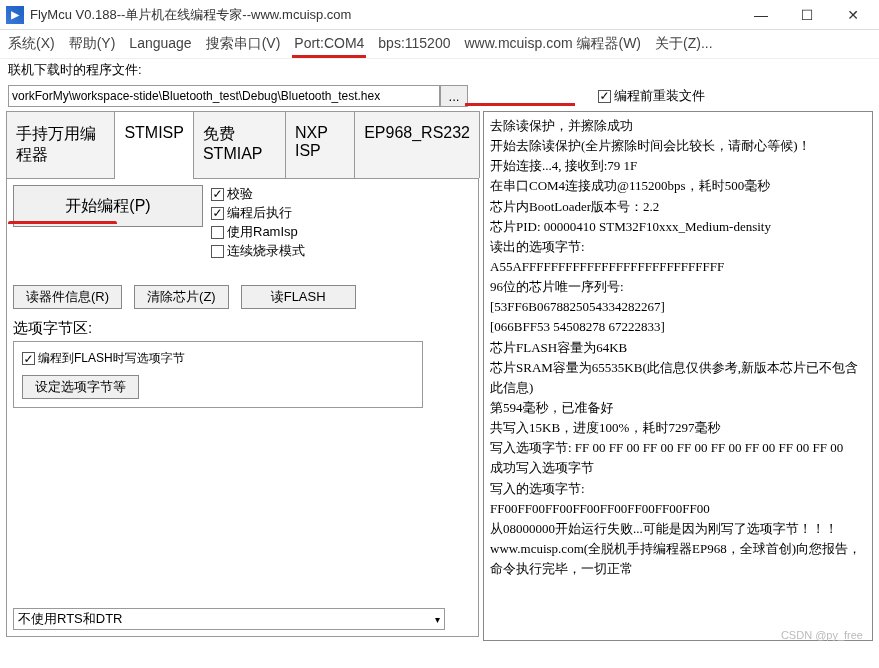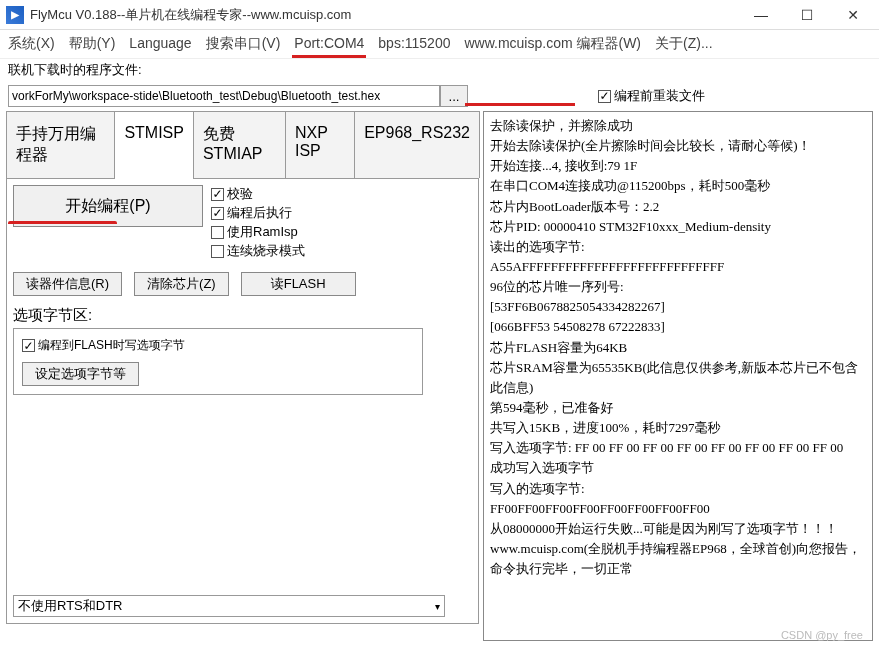--- a/index.html
+++ b/index.html
@@ -28,21 +28,21 @@
     .tabs { display:flex; border-bottom:1px solid #999; position:relative;}
     .tab { padding:12px 9px; border:1px solid #999; border-bottom:none; background:#f3f3f3; font-size:16px; margin-right:-1px;}
     .tab.active { background:#fff; position:relative;}
     .tab.active::after{content:"";position:absolute;left:0;right:0;bottom:-1px;height:2px;background:#fff;}
     .panel { border:1px solid #999; border-top:none; padding:6px; }
     .prog-row { display:flex; gap:8px; align-items:flex-start; margin-bottom:12px;}
     .btn-prog { width:190px; height:42px; border:1px solid #888; background:#f0f0f0; font-size:16px; position:relative;}
     .btn-prog::after{content:"";position:absolute;left:-6px;right:85px;bottom:2px;height:3px;background:#d62020;border-radius:2px 2px 0 0;}
     .checkcol { display:flex; flex-direction:column; gap:1px; font-size:13px; }
     .btnrow { display:flex; gap:12px; margin-bottom:10px;}
-    .btn { height:24px; border:1px solid #888; background:#f0f0f0; font-size:13px; padding:0 12px;}
+    .btn { height:24px; border:1px solid #888; background:#f0f0f0; font-size:13px; padding:0 12px;margin-top:13px;}
     .opt-section { margin-top:6px;}
     .opt-label { font-size:15px; margin-bottom:3px;}
     .opt-body { border:1px solid #999; padding:8px; width:410px; }
     .btn-set { margin-top:8px; }
     .bottom { margin-top:200px; }
     .select { width:432px; height:22px; border:1px solid #999; background:#fff; display:flex;align-items:center;justify-content:space-between;padding:0 4px;font-size:13px;}
     .select .arrow { font-size:10px;}
     .watermark { position:absolute; right:16px; bottom:6px; font-size:11px; color:#bbb;}
     .container{position:relative;}
   </style>

